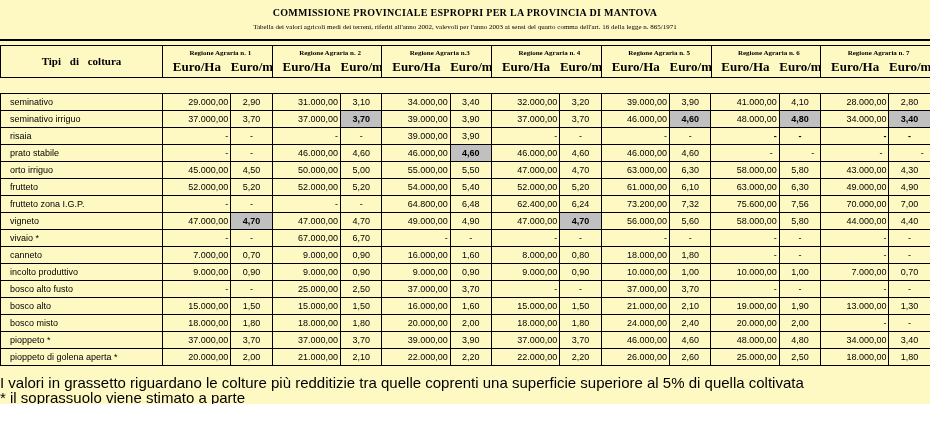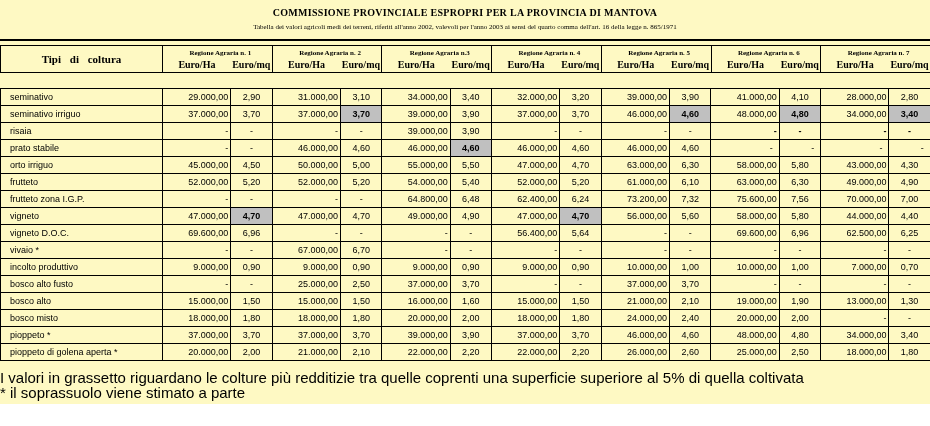--- a/index.html
+++ b/index.html
@@ -32,21 +32,21 @@
     border:0; vertical-align:middle; white-space:nowrap; overflow:hidden;
   }
   .header-table .tipi {
     border-right:1px solid #000; font-size:11px; word-spacing:6px;
     text-align:center;
   }
   .header-table .region {
     border-left:1px solid #000; text-align:center;
     font-size:7px; padding:2px 0 1px 6px; height:13px;
   }
-  .header-table .sub { font-size:10px; text-align:center; padding-bottom:2px; height:13px; }
+  .header-table .sub { font-size:13px; text-align:center; padding-bottom:2px; height:13px; }
   .header-table .rstart { border-left:1px solid #000; }
 
   .data-table { margin-top:15px; }
   .data-table td {
     border:1px solid #000; height:17px; line-height:16px;
     font-size:9px; white-space:nowrap; overflow:hidden;
   }
   .data-table td.label { text-align:left; padding-left:9px; }
   .data-table td.ha { text-align:right; padding-right:2px; }
   .data-table td.mq { text-align:center; }
@@ -262,48 +262,48 @@
           <td class="ha">47.000,00</td>
           <td class="mq hl">4,70</td>
           <td class="ha">56.000,00</td>
           <td class="mq">5,60</td>
           <td class="ha">58.000,00</td>
           <td class="mq">5,80</td>
           <td class="ha">44.000,00</td>
           <td class="mq">4,40</td>
         </tr>
         <tr>
-          <td class="label">vigneto  D.O.C.</td>
-          <td class="ha">69.600,00</td>
-          <td class="mq">6,96</td>
-          <td class="ha">-</td>
-          <td class="mq">-</td>
-          <td class="ha">-</td>
-          <td class="mq">-</td>
-          <td class="ha">56.400,00</td>
-          <td class="mq">5,64</td>
-          <td class="ha">-</td>
-          <td class="mq">-</td>
-          <td class="ha">69.600,00</td>
-          <td class="mq">6,96</td>
-          <td class="ha">62.500,00</td>
-          <td class="mq">6,25</td>
-        </tr>
-        <tr>
           <td class="label">vivaio *</td>
           <td class="ha">-</td>
           <td class="mq">-</td>
           <td class="ha">67.000,00</td>
           <td class="mq">6,70</td>
           <td class="ha">-</td>
           <td class="mq">-</td>
           <td class="ha">-</td>
           <td class="mq">-</td>
           <td class="ha">-</td>
           <td class="mq">-</td>
+          <td class="ha">-</td>
+          <td class="mq">-</td>
+          <td class="ha">-</td>
+          <td class="mq">-</td>
+        </tr>
+        <tr>
+          <td class="label">canneto</td>
+          <td class="ha">7.000,00</td>
+          <td class="mq">0,70</td>
+          <td class="ha">9.000,00</td>
+          <td class="mq">0,90</td>
+          <td class="ha">16.000,00</td>
+          <td class="mq">1,60</td>
+          <td class="ha">8.000,00</td>
+          <td class="mq">0,80</td>
+          <td class="ha">18.000,00</td>
+          <td class="mq">1,80</td>
           <td class="ha">-</td>
           <td class="mq">-</td>
           <td class="ha">-</td>
           <td class="mq">-</td>
         </tr>
         <tr>
           <td class="label">incolto produttivo</td>
           <td class="ha">9.000,00</td>
           <td class="mq">0,90</td>
           <td class="ha">9.000,00</td>

